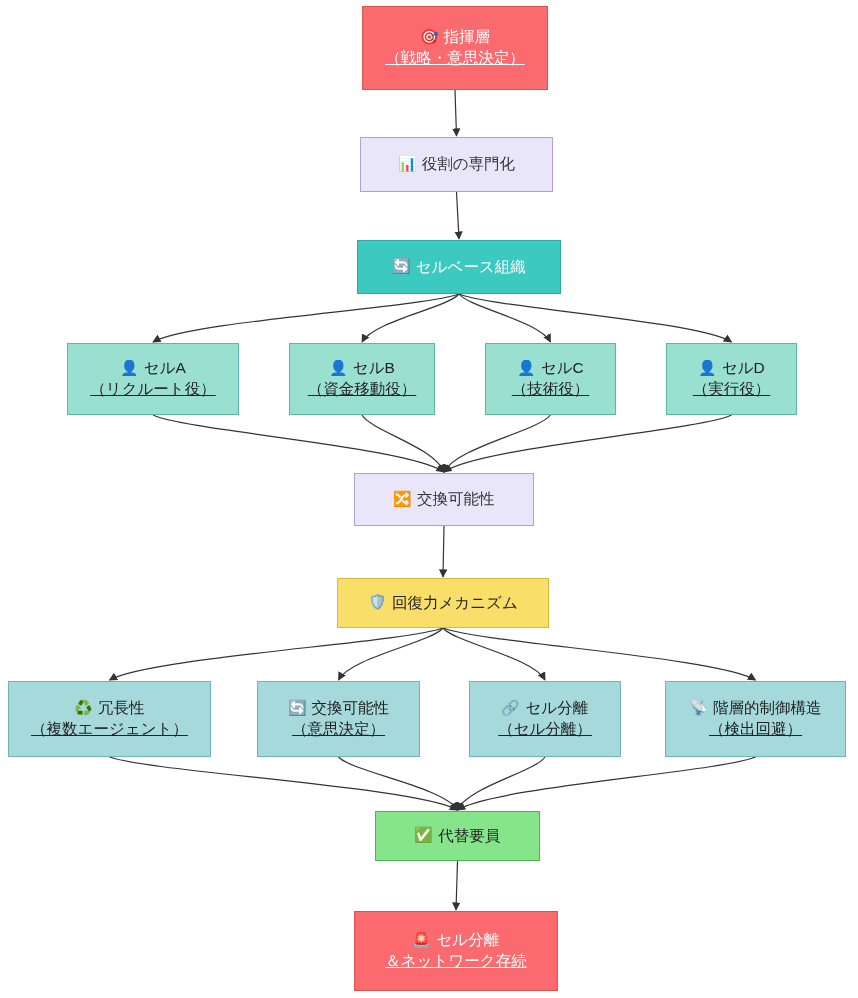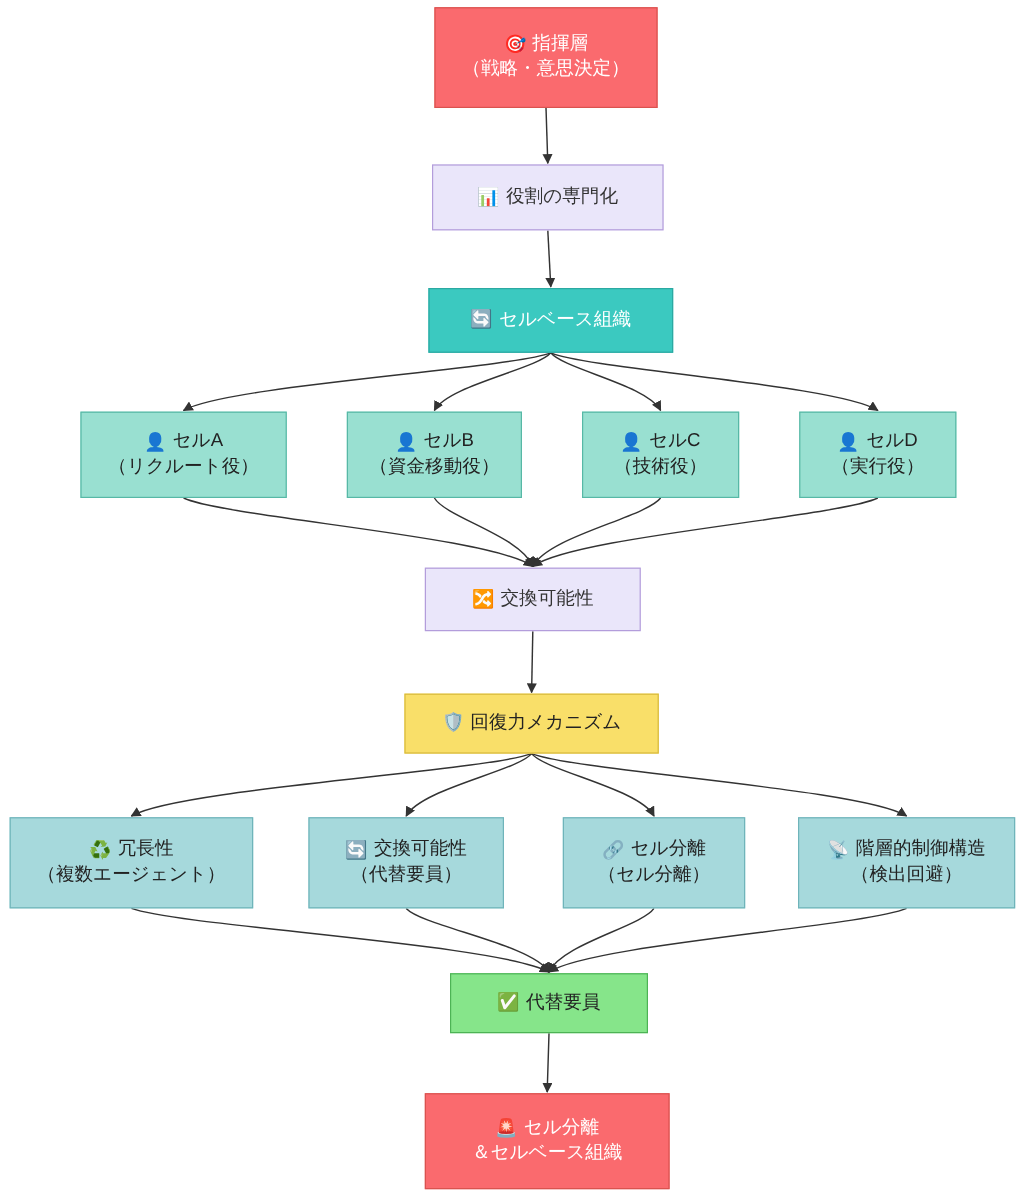--- a/index.html
+++ b/index.html
@@ -40,20 +40,21 @@
   }
   .node .line1 {
     display: flex;
     align-items: center;
     justify-content: center;
     gap: 5px;
     white-space: nowrap;
   }
   .node .line2 {
     white-space: nowrap;
+    text-decoration: underline;
   }
   .ico {
     display: inline-block;
     line-height: 1;
     font-size: 15px;
     font-family: "DejaVu Sans", sans-serif;
   }
   
   .theme-red   { background: #FA6A6E; border-color: #D9534F; color: #ffffff; }
   .theme-lav   { background: #EAE6FA; border-color: #B39DDB; color: #333333; }
@@ -163,21 +164,21 @@
           <span class="ico">♻️</span>
           <span>冗長性</span>
         </div>
         <div class="line2">（複数エージェント）</div>
       </div>
       <div class="node theme-aqua" style="left: 257px; top: 681px; width: 163px; height: 76px;">
         <div class="line1">
           <span class="ico">🔄</span>
           <span>交換可能性</span>
         </div>
-        <div class="line2">（代替要員）</div>
+        <div class="line2">（意思決定）</div>
       </div>
       <div class="node theme-aqua" style="left: 469px; top: 681px; width: 152px; height: 76px;">
         <div class="line1">
           <span class="ico">🔗</span>
           <span>セル分離</span>
         </div>
         <div class="line2">（セル分離）</div>
       </div>
       <div class="node theme-aqua" style="left: 665px; top: 681px; width: 181px; height: 76px;">
         <div class="line1">
@@ -190,17 +191,17 @@
         <div class="line1">
           <span class="ico">✅</span>
           <span>代替要員</span>
         </div>
       </div>
       <div class="node theme-red" style="left: 354px; top: 911px; width: 204px; height: 80px;">
         <div class="line1">
           <span class="ico">🚨</span>
           <span>セル分離</span>
         </div>
-        <div class="line2">＆セルベース組織</div>
+        <div class="line2">＆ネットワーク存続</div>
       </div>
     </div>
 
 </div>
 
 </body></html>

